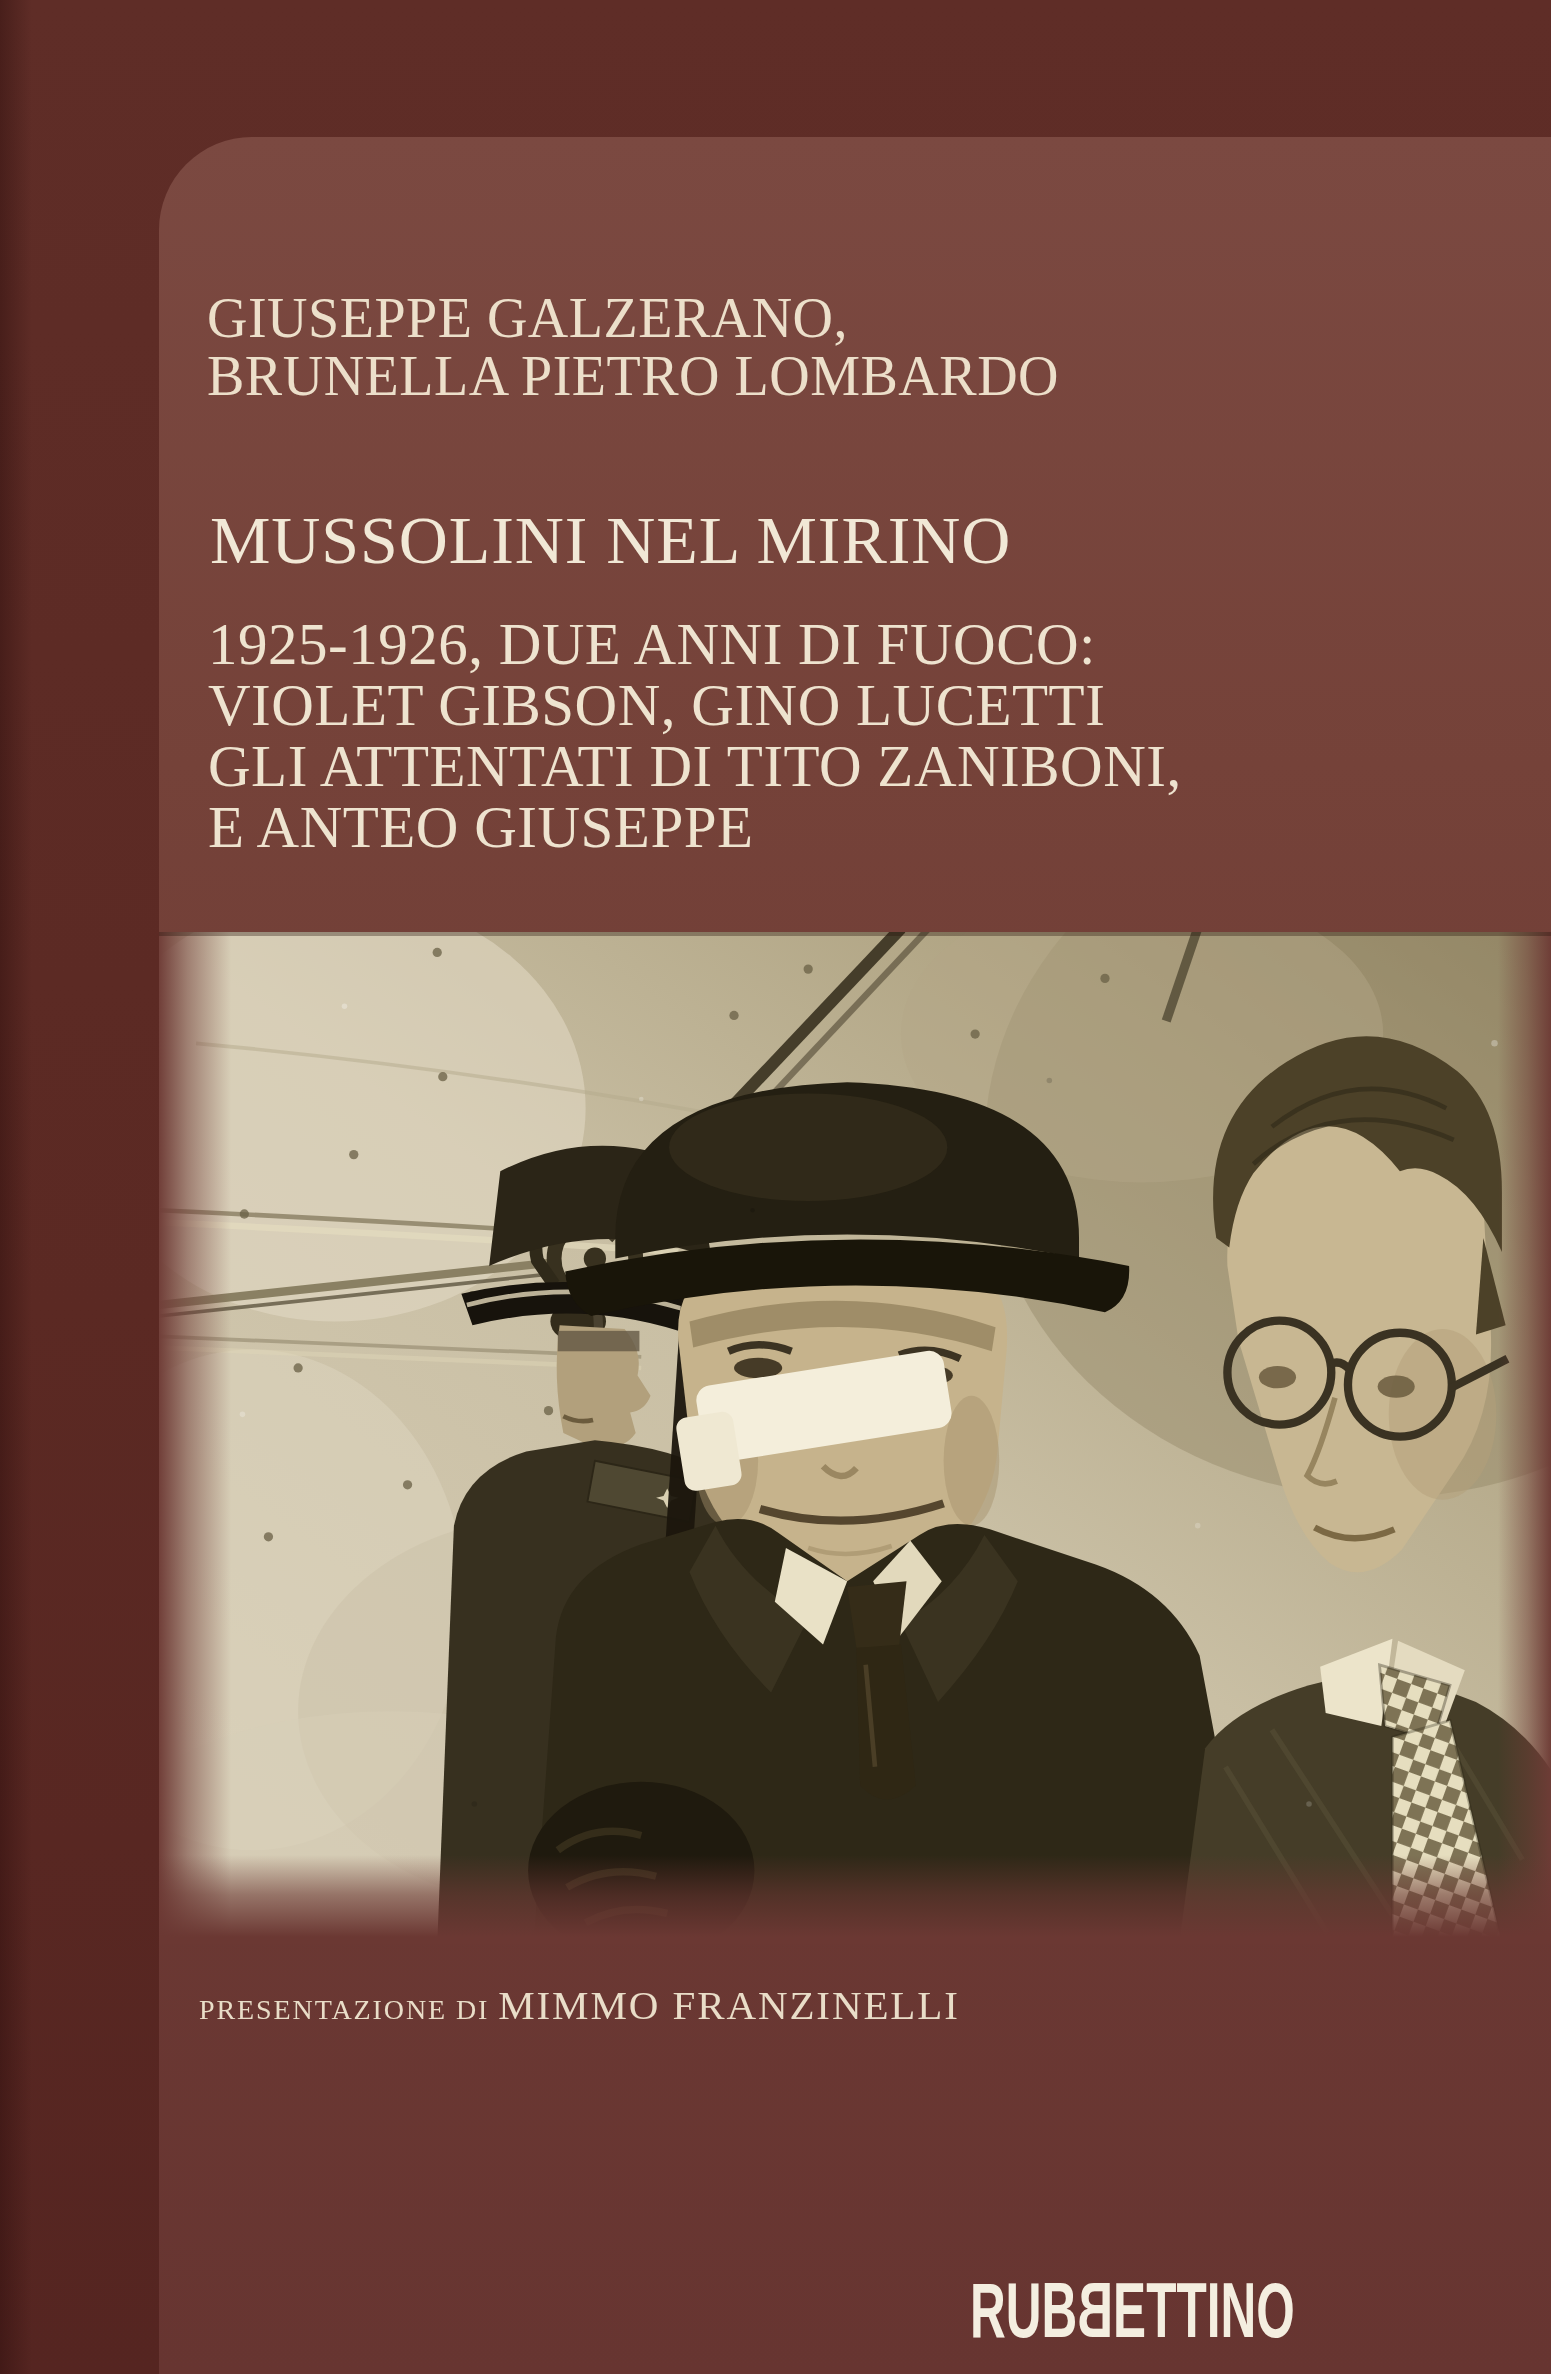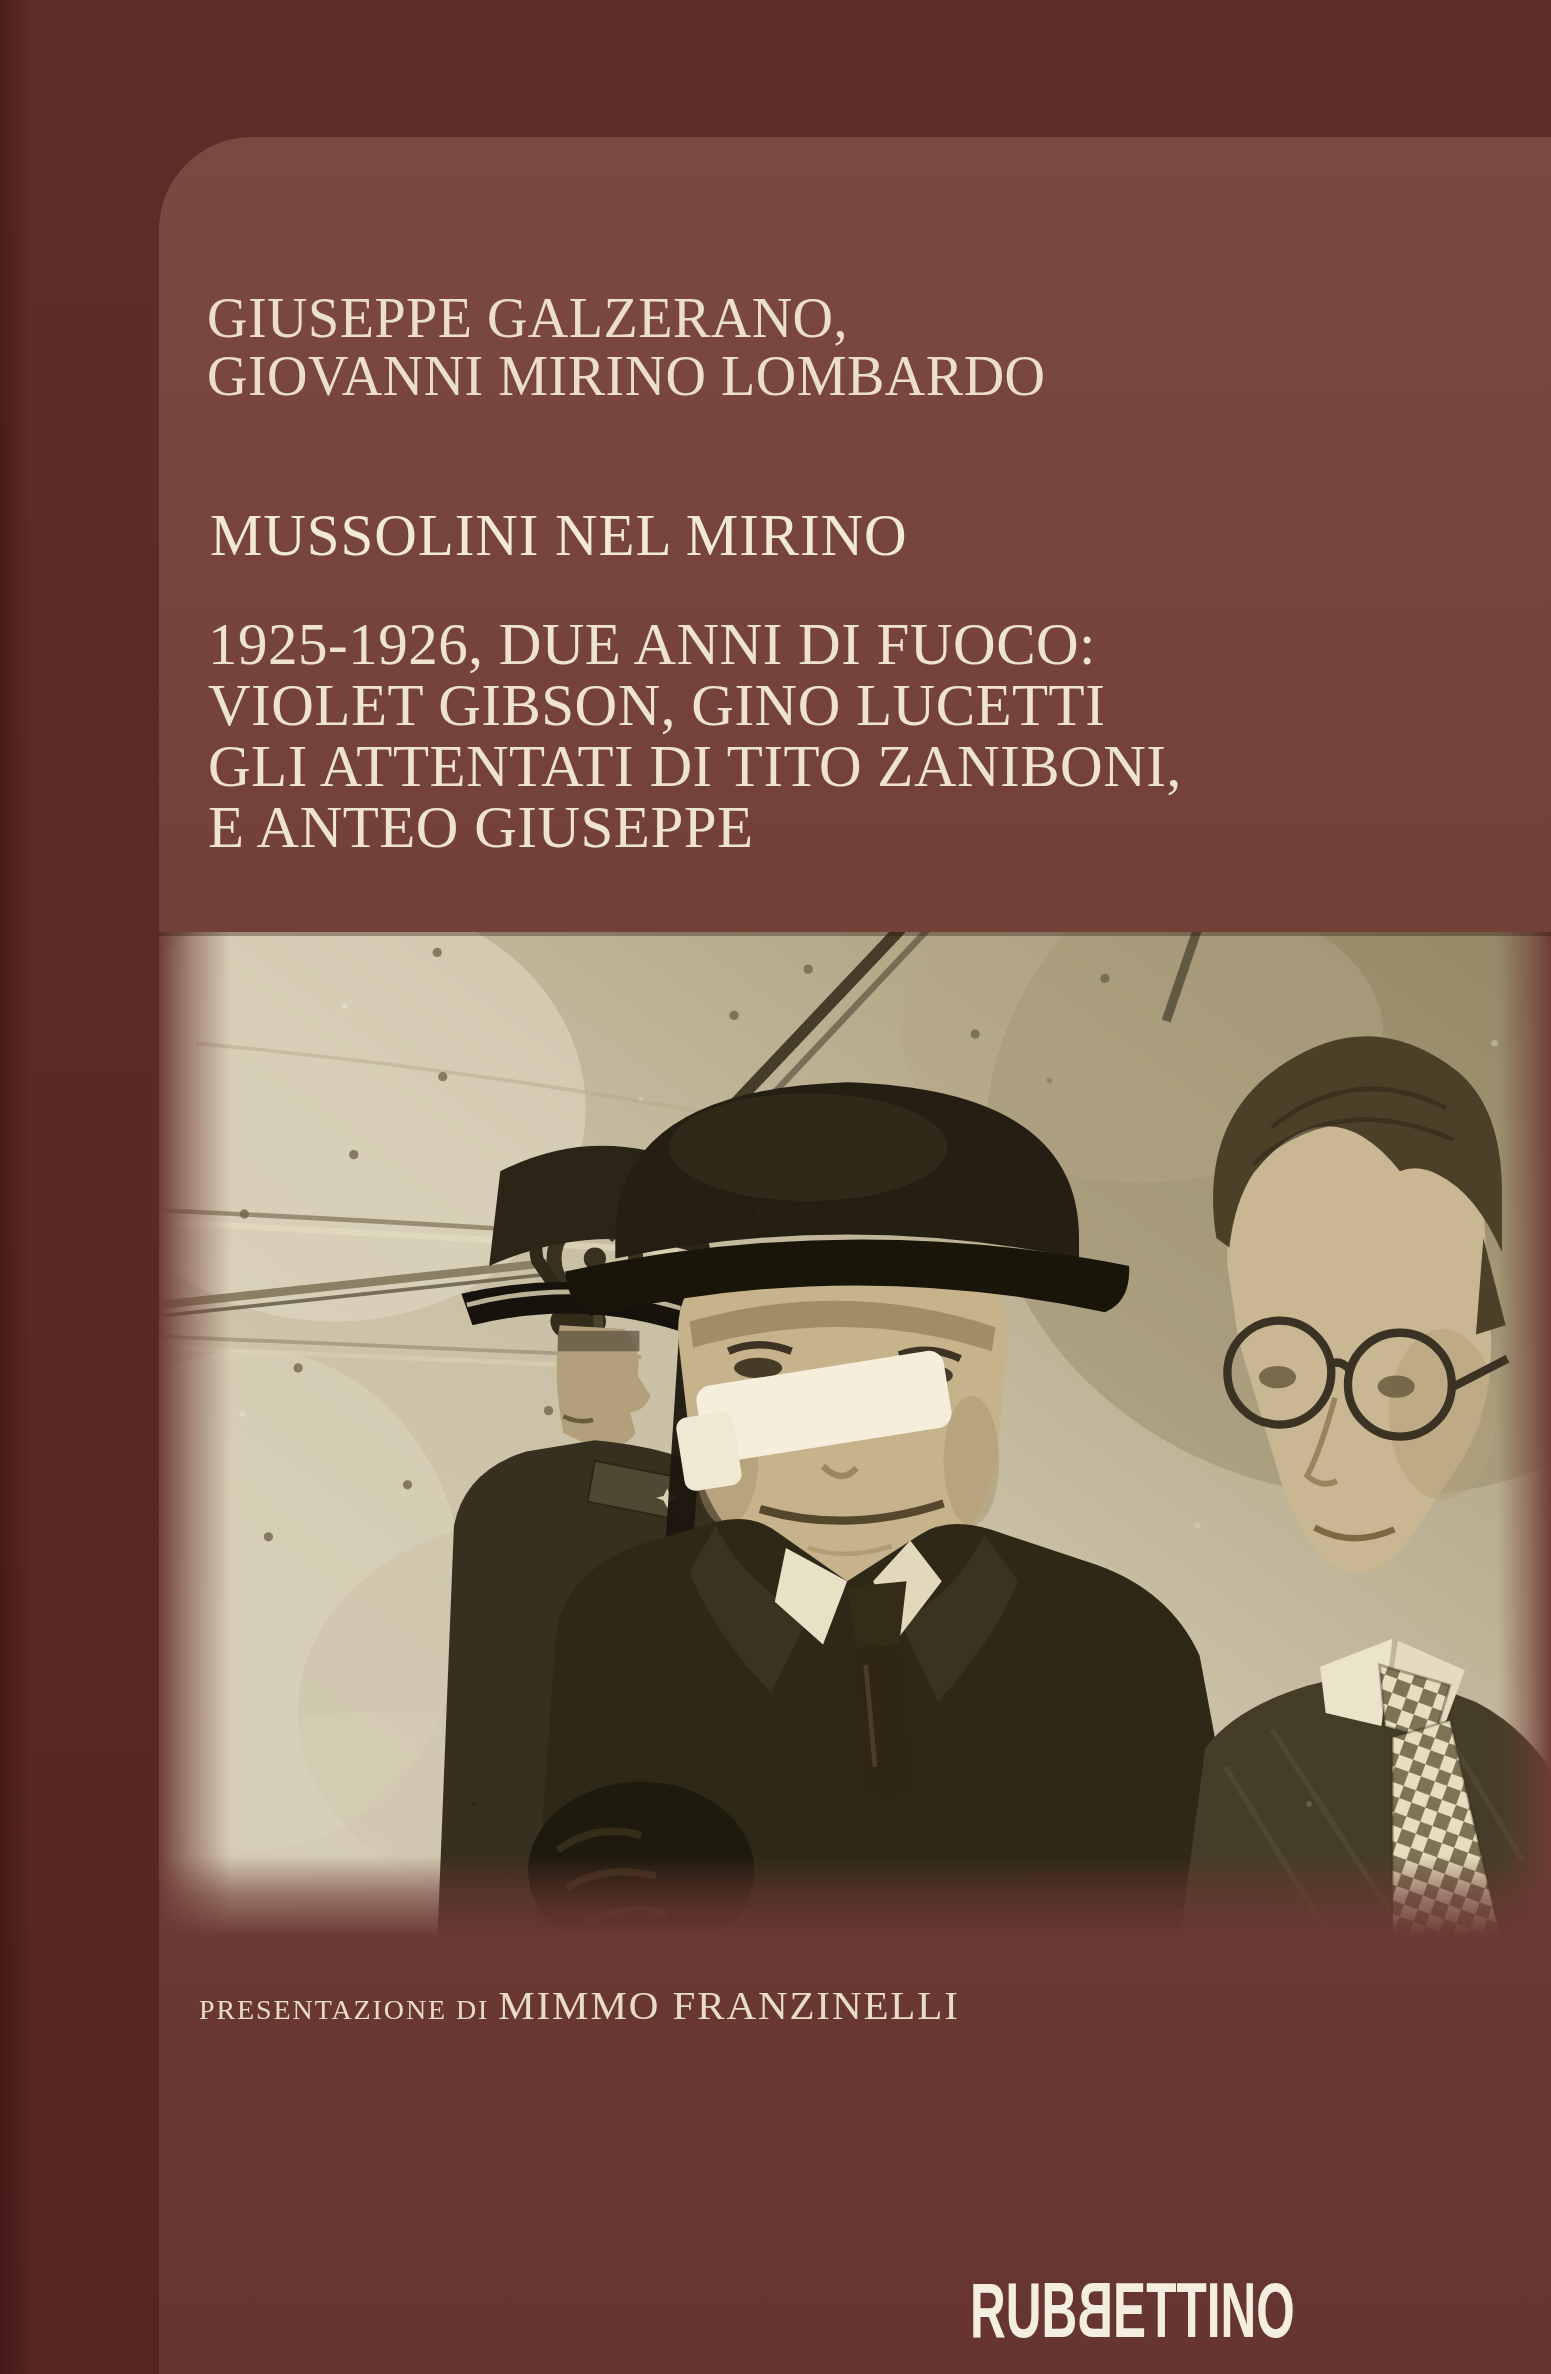--- a/index.html
+++ b/index.html
@@ -17,21 +17,21 @@
     border-top-left-radius:93px;
     background:linear-gradient(180deg,#7b4941 0%,#754239 28%,#6e3b35 58%,#673531 100%);
   }
   .authors{
     position:absolute;left:207px;top:289px;
     font-size:56px;line-height:58px;letter-spacing:0.5px;
     color:#ecdfca;white-space:nowrap;
   }
   .title{
     position:absolute;left:210px;top:501px;margin:0;
-    font-size:59px;font-weight:normal;letter-spacing:0.9px;
+    font-size:68px;font-weight:normal;letter-spacing:0.9px;
     color:#f1e8d6;white-space:nowrap;
   }
   .subtitle{
     position:absolute;left:208px;top:614px;
     font-size:59px;line-height:61px;letter-spacing:0.5px;
     color:#eee3cf;white-space:nowrap;
   }
   .photo{
     position:absolute;left:159px;top:932px;width:1393px;height:1012px;
   }
@@ -61,21 +61,21 @@
 </head>
 <body>
 
 <div class="cover">
 
   <div class="panel"></div>
   <div class="spine-shadow"></div>
 
   <div class="authors">
     <div>GIUSEPPE GALZERANO,</div>
-    <div>GIOVANNI MIRINO LOMBARDO</div>
+    <div>BRUNELLA PIETRO LOMBARDO</div>
   </div>
 
   <h1 class="title">MUSSOLINI NEL MIRINO</h1>
 
   <div class="subtitle">
     <div>1925-1926, DUE ANNI DI FUOCO:</div>
     <div>VIOLET GIBSON, GINO LUCETTI</div>
     <div>GLI ATTENTATI DI TITO ZANIBONI,</div>
     <div>E ANTEO GIUSEPPE</div>
   </div>

